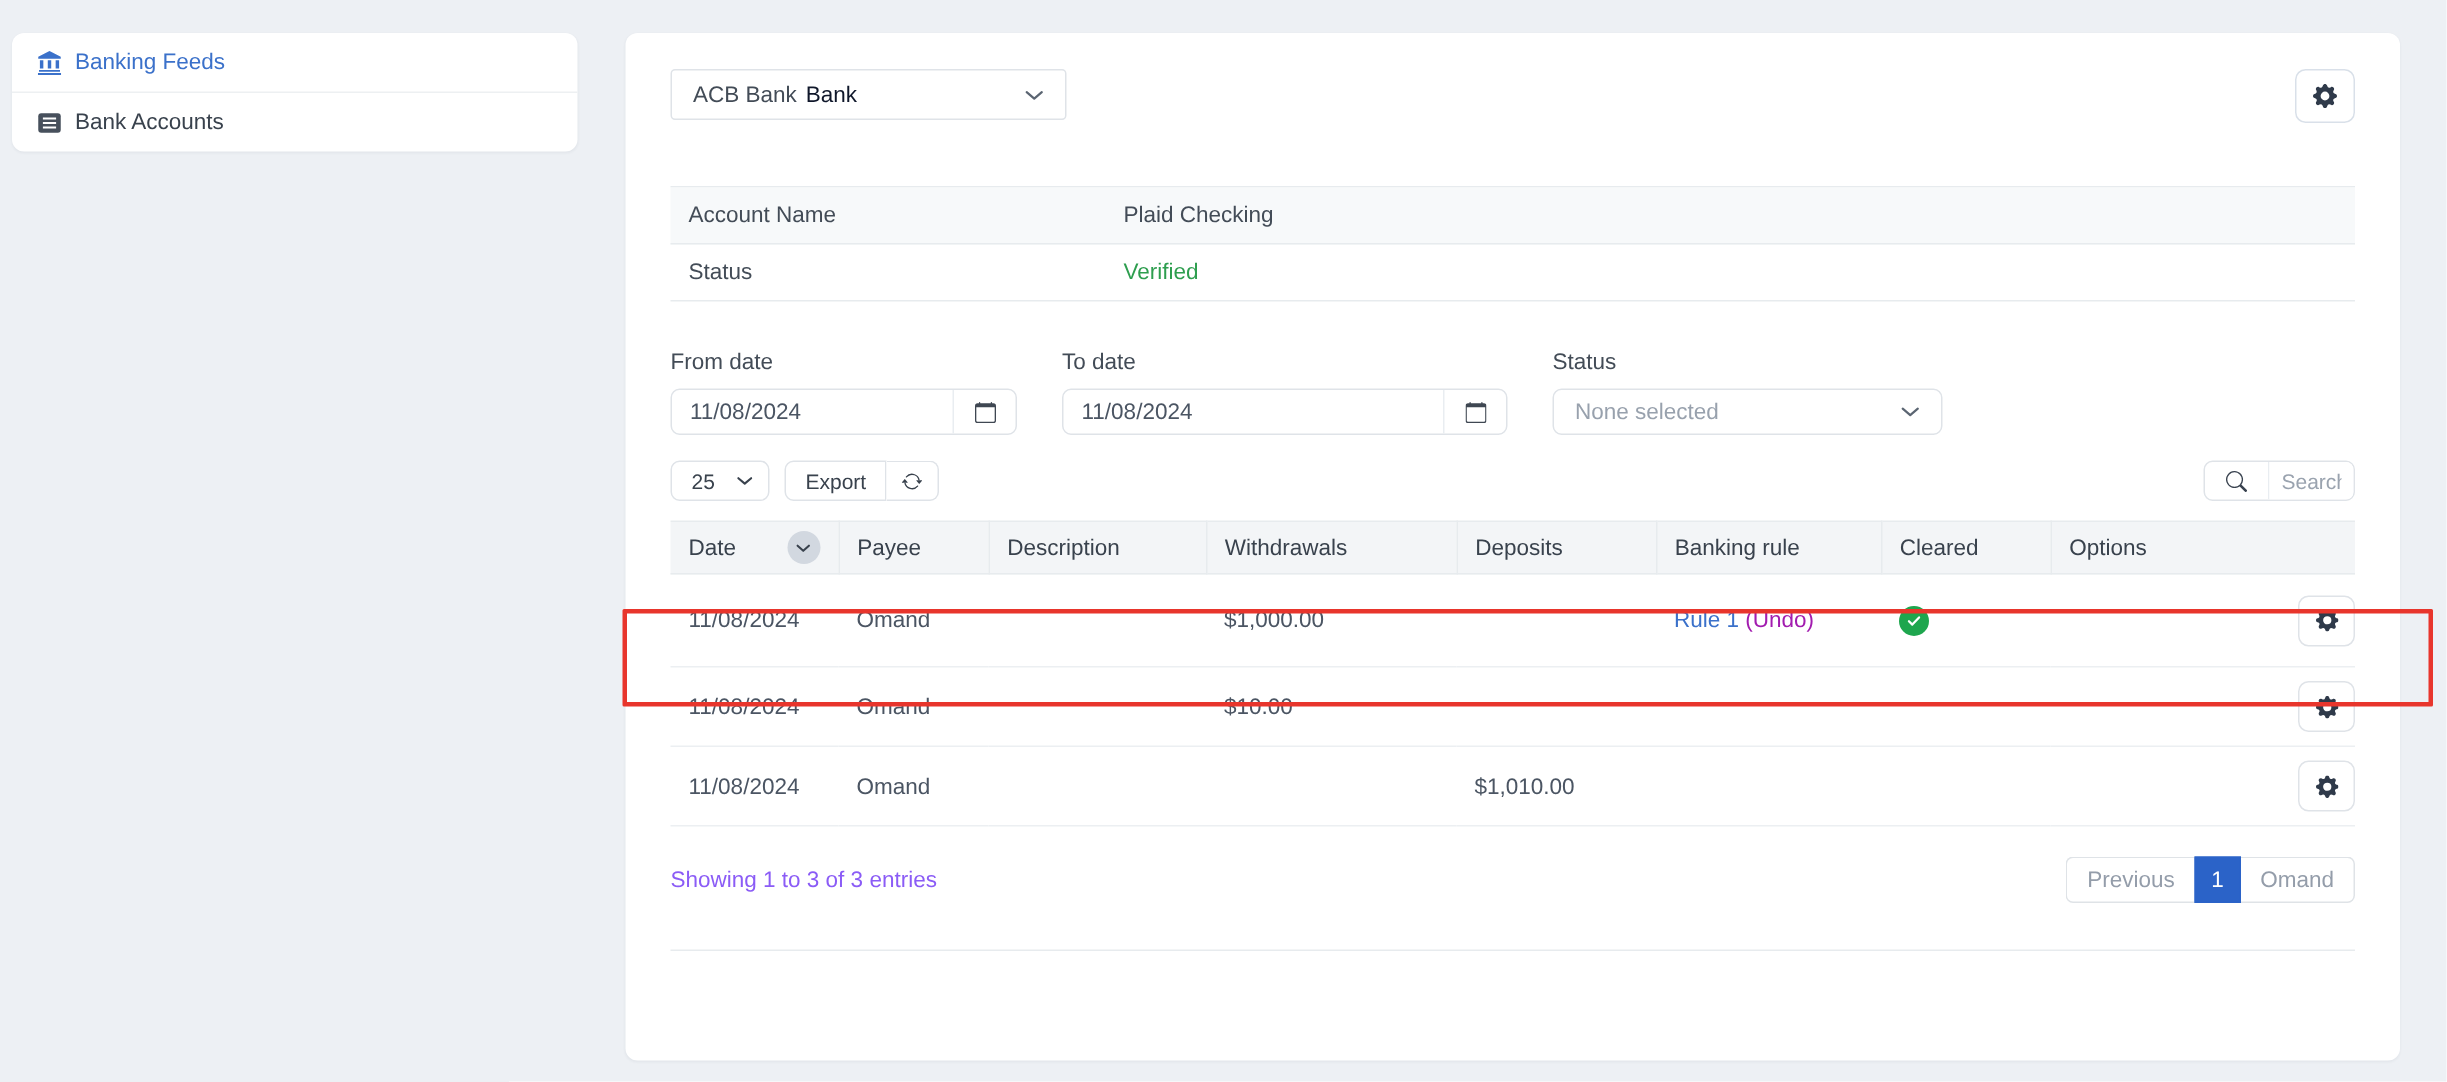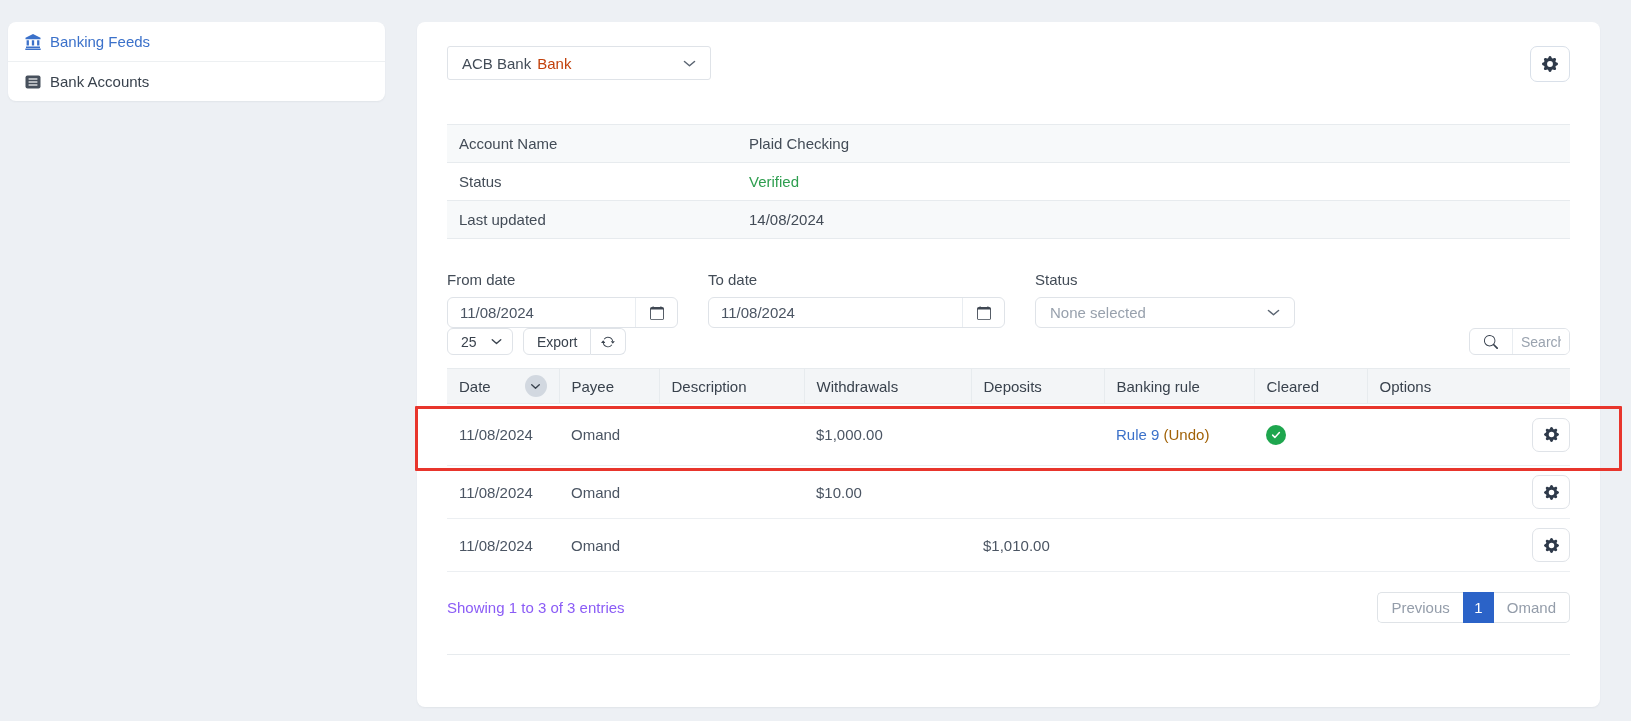--- a/index.html
+++ b/index.html
@@ -21,42 +21,42 @@
   .sidebar-item + .sidebar-item { border-top:1px solid #edf0f2; }
   .sidebar-item.active { color:#3b71ca; }
   .sidebar-item svg { flex:none; }
 
   
   .main-card { position:relative; flex:1; height:685px; padding:24px 30px; }
 
   .top-row { display:flex; justify-content:space-between; align-items:flex-start; height:36px; }
   .bank-select { width:264px; height:34px; border:1px solid #dfe3e8; border-radius:3px;
     display:flex; align-items:center; padding:0 14px; gap:6px; cursor:pointer; background:#fff; }
-  .bank-select .muted { color:#c2410c; }
+  .bank-select .muted { color:#0f172a; }
   .chev-auto { margin-left:auto; display:flex; }
   .icon-btn { width:40px; height:36px; border:1px solid #d9e0e9; border-radius:7px; background:#fff;
     display:flex; align-items:center; justify-content:center; cursor:pointer; }
 
   .info-table { margin-top:42px; border-top:1px solid #e7ebee; }
   .info-row { display:flex; height:38px; align-items:center; border-bottom:1px solid #e7ebee; padding:0 12px; }
   .info-row:nth-child(odd) { background:#f7f9fa; }
   .info-label { width:290px; flex:none; }
   .green { color:#2e9e4f; }
 
   .filters { display:flex; gap:30px; margin-top:32px; }
   .filter-label { display:block; margin-bottom:9px; color:#434c57; }
   .field { height:31px; border:1px solid #dfe3e8; border-radius:6px; display:flex; align-items:center; background:#fff; }
   .w-from { width:231px; } .w-to { width:297px; } .w-status { width:260px; }
   .date-field input { border:none; outline:none; flex:1; min-width:0; padding:0 12px;
     font:inherit; color:#4b5563; background:transparent; }
   .date-btn { width:42px; height:100%; border-left:1px solid #e9edf1; display:flex;
     align-items:center; justify-content:center; cursor:pointer; }
   .select-field { justify-content:space-between; padding:0 14px; color:#98a1ad; cursor:pointer; }
 
-  .controls { display:flex; justify-content:space-between; height:27px; }
+  .controls { display:flex; justify-content:space-between; margin-top:17px; height:27px; }
   .left-controls { display:flex; gap:10px; }
   .page-size { width:66px; border:1px solid #dfe3e8; border-radius:6px; background:#fff;
     display:flex; align-items:center; justify-content:space-between; padding:0 10px 0 13px;
     font-size:14px; color:#39424d; cursor:pointer; }
   .btn-group { display:flex; }
   .btn { border:1px solid #dfe3e8; background:#fff; font-family:inherit; font-size:14px; color:#39424d;
     padding:0 13px; cursor:pointer; display:flex; align-items:center; }
   .btn.export { border-radius:6px 0 0 6px; }
   .btn.refresh { border-radius:0 6px 6px 0; border-left:none; padding:0 10px; }
   .search-group { display:flex; width:101px; border:1px solid #dfe3e8; border-radius:6px; overflow:hidden; background:#fff; }
@@ -71,21 +71,21 @@
     padding:0 12px; color:#39424d; border-top:1px solid #e7ebee; border-bottom:1px solid #e7ebee;
     border-right:1px solid #e7ebee; }
   .data-table thead th:last-child { border-right:none; }
   .th-flex { display:flex; align-items:center; }
   .sort-badge { width:22px; height:22px; border-radius:50%; background:#d2d8e0; display:flex;
     align-items:center; justify-content:center; cursor:pointer; margin-left:auto; }
   .data-table tbody td { border-bottom:1px solid #eceff2; padding:0 12px; vertical-align:middle; color:#4b5563; }
   .data-table tbody tr { height:53px; }
   .data-table tbody tr:first-child { height:62px; }
   .link { color:#3b71ca; text-decoration:none; cursor:pointer; }
-  .undo { color:#a16207; }
+  .undo { color:#a21caf; }
   .check-badge { width:20px; height:20px; border-radius:50%; background:#1ea64e; display:flex;
     align-items:center; justify-content:center; }
   .options-cell { padding-right:0 !important; }
   .cell-right { display:flex; justify-content:flex-end; }
   .row-gear { width:38px; height:34px; border:1px solid #dfe3e8; border-radius:7px; background:#fff;
     display:flex; align-items:center; justify-content:center; cursor:pointer; }
 
   .row-highlight { position:absolute; left:-2px; top:384px; width:1207px; height:65px;
     border:3px solid #e8352c; border-radius:1px; z-index:4; pointer-events:none; }
 
@@ -154,24 +154,20 @@
     </div>
 
     <div class="info-table">
       <div class="info-row">
         <span class="info-label">Account Name</span>
         <span>Plaid Checking</span>
       </div>
       <div class="info-row">
         <span class="info-label">Status</span>
         <span class="green">Verified</span>
-      </div>
-      <div class="info-row">
-        <span class="info-label">Last updated</span>
-        <span>14/08/2024</span>
       </div>
     </div>
 
     <div class="filters">
       <div>
         <span class="filter-label">From date</span>
         <div class="field date-field w-from">
           <input type="text" value="11/08/2024" style="">
           <span class="date-btn">
             <svg width="14" height="14" viewBox="0 0 16 16" fill="#3f4752">
@@ -269,21 +265,21 @@
         </tr>
       </thead>
       <tbody>
         <tr>
           <td>11/08/2024</td>
           <td>Omand</td>
           <td></td>
           <td>$1,000.00</td>
           <td></td>
           <td>
-            <a class="link">Rule 9</a>
+            <a class="link">Rule 1</a>
             <a class="link undo">(Undo)</a>
           </td>
           <td>
             <span class="check-badge">
               <svg width="12" height="12" viewBox="0 0 16 16">
                   <path d="M3.5 8.2l3 3 6-6.4" fill="none" stroke="#ffffff" stroke-width="2" stroke-linecap="round" stroke-linejoin="round"></path>
                 </svg>
             </span>
           </td>
           <td class="options-cell">

